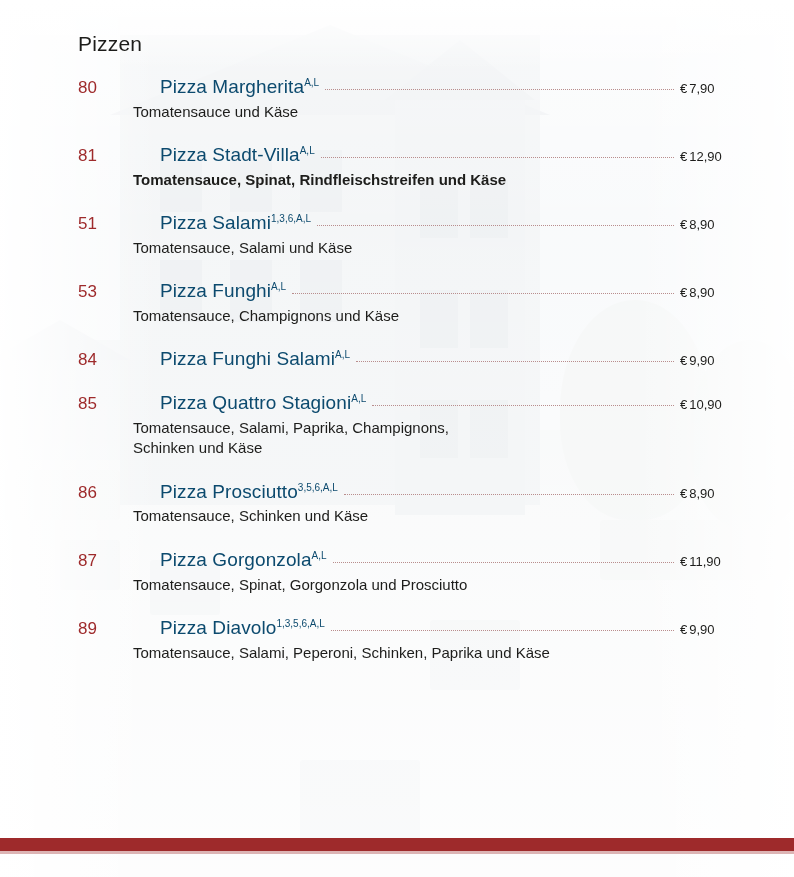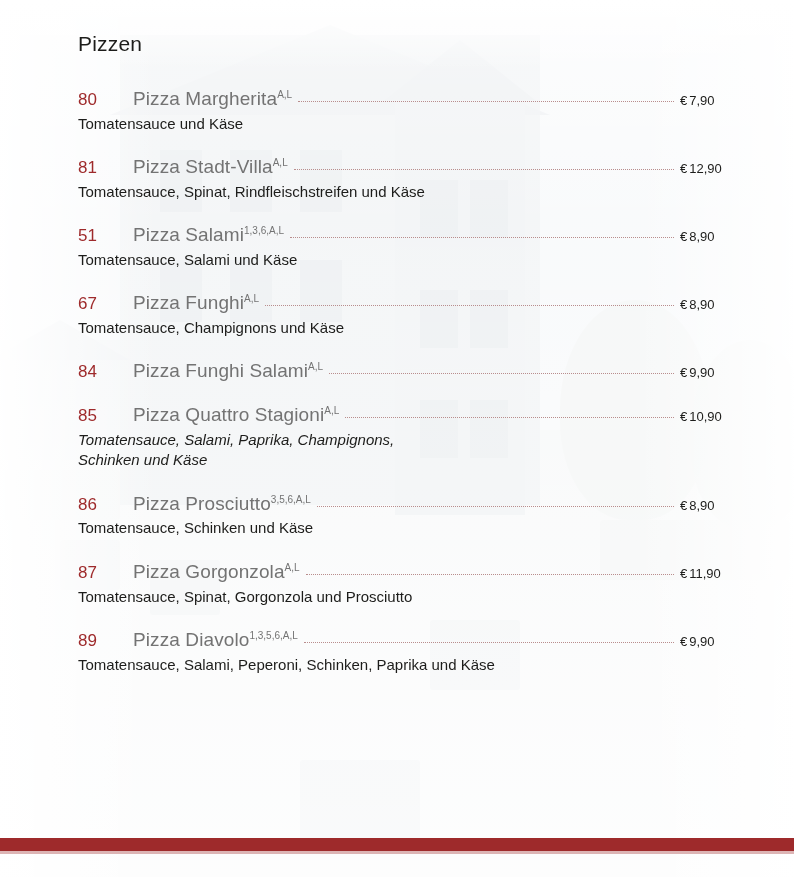--- a/index.html
+++ b/index.html
@@ -135,21 +135,21 @@
     left: 78px;
     top: 32px;
     font-size: 21px;
     color: #1d1d1b;
     letter-spacing: .2px;
   }
 
   .menu {
     position: absolute;
     left: 78px;
-    top: 88px;
+    top: 76px;
     width: 660px;
   }
 
   .item {
     position: relative;
     margin-bottom: 22px;
   }
 
   .item-head {
     display: flex;
@@ -160,24 +160,25 @@
   .num {
     width: 55px;
     flex: 0 0 55px;
     font-size: 17px;
     color: #9e2a2b;
     line-height: 1.15;
   }
 
   .name {
     font-size: 19px;
-    color: #737373;
+    color: #0c4a6e;
     line-height: 1.15;
     white-space: nowrap;
     letter-spacing: .1px;
+    margin-left: 27px;
   }
   .name sup {
     font-size: 10px;
     vertical-align: super;
     letter-spacing: 0;
   }
 
   .dots {
     flex: 1 1 auto;
     margin: 0 6px 0 6px;
@@ -190,20 +191,21 @@
   .price {
     flex: 0 0 auto;
     font-size: 13px;
     color: #1d1d1b;
     white-space: nowrap;
     min-width: 58px;
   }
   .price .cur { margin-right: 2px; }
 
   .desc {
+    margin-left: 55px;
     margin-top: 4px;
     font-size: 15px;
     color: #1d1d1b;
     line-height: 1.35;
   }
 
   .footer-bar {
     position: absolute;
     left: 0;
     top: 838px;
@@ -274,34 +276,34 @@
         </div>
         <div class="desc" style="white-space: pre-line;">Tomatensauce und  Käse</div>
       </div>
       <div class="item">
         <div class="item-head">
           <div class="num">81</div>
           <div class="name"><span>Pizza Stadt-Villa</span><sup>A,L</sup></div>
           <div class="dots"></div>
           <div class="price"><span class="cur">€</span><span>12,90</span></div>
         </div>
-        <div class="desc" style="white-space: pre-line;">Tomatensauce, Spinat,  Rindfleischstreifen  und  Käse</div>
+        <div class="desc" style="white-space: pre-line; font-weight: bold;">Tomatensauce, Spinat,  Rindfleischstreifen  und  Käse</div>
       </div>
       <div class="item">
         <div class="item-head">
           <div class="num">51</div>
           <div class="name"><span>Pizza Salami</span><sup>1,3,6,A,L</sup></div>
           <div class="dots"></div>
           <div class="price"><span class="cur">€</span><span>8,90</span></div>
         </div>
         <div class="desc" style="white-space: pre-line;">Tomatensauce, Salami und  Käse</div>
       </div>
       <div class="item">
         <div class="item-head">
-          <div class="num">67</div>
+          <div class="num">53</div>
           <div class="name"><span>Pizza Funghi</span><sup>A,L</sup></div>
           <div class="dots"></div>
           <div class="price"><span class="cur">€</span><span>8,90</span></div>
         </div>
         <div class="desc" style="white-space: pre-line;">Tomatensauce, Champignons  und  Käse</div>
       </div>
       <div class="item">
         <div class="item-head">
           <div class="num">84</div>
           <div class="name"><span>Pizza Funghi  Salami</span><sup>A,L</sup></div>
@@ -309,21 +311,21 @@
           <div class="price"><span class="cur">€</span><span>9,90</span></div>
         </div>
       </div>
       <div class="item">
         <div class="item-head">
           <div class="num">85</div>
           <div class="name"><span>Pizza Quattro  Stagioni</span><sup>A,L</sup></div>
           <div class="dots"></div>
           <div class="price"><span class="cur">€</span><span>10,90</span></div>
         </div>
-        <div class="desc" style="white-space: pre-line; font-style: italic;">Tomatensauce, Salami, Paprika,  Champignons,
+        <div class="desc" style="white-space: pre-line;">Tomatensauce, Salami, Paprika,  Champignons,
 Schinken  und  Käse</div>
       </div>
       <div class="item">
         <div class="item-head">
           <div class="num">86</div>
           <div class="name"><span>Pizza Prosciutto</span><sup>3,5,6,A,L</sup></div>
           <div class="dots"></div>
           <div class="price"><span class="cur">€</span><span>8,90</span></div>
         </div>
         <div class="desc" style="white-space: pre-line;">Tomatensauce, Schinken  und  Käse</div>

